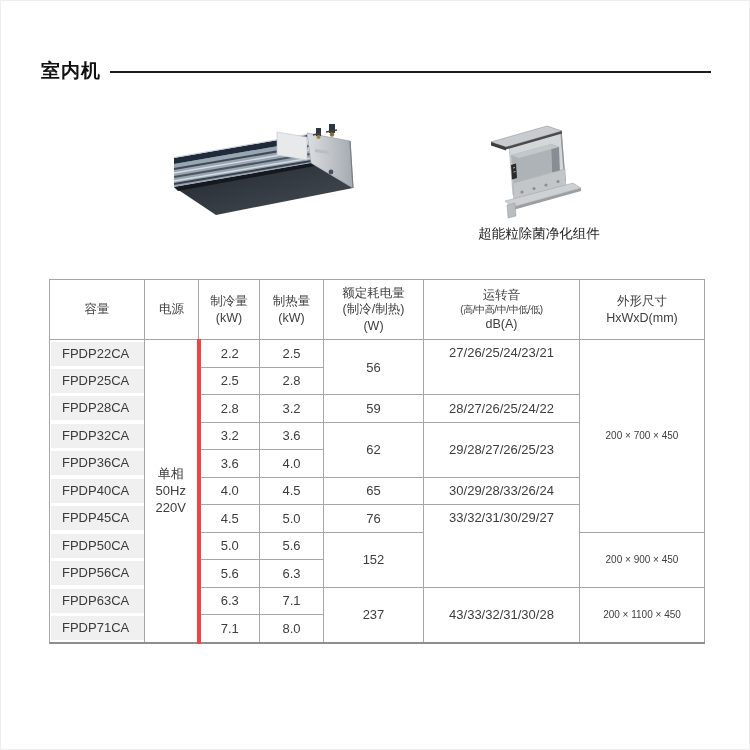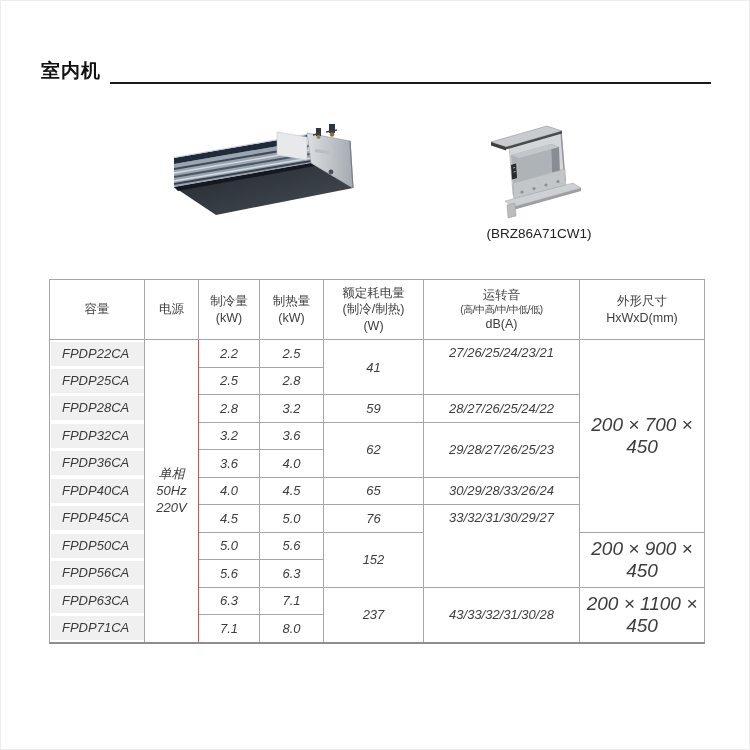--- a/index.html
+++ b/index.html
@@ -5,21 +5,21 @@
   * { margin:0; padding:0; box-sizing:border-box; }
   html,body { background:#ffffff; }
   body { font-family:"Liberation Sans","DejaVu Sans",sans-serif; }
   .page {
     position:relative; width:750px; height:750px; background:#fff;
     overflow:hidden; border:1px solid #ededed;
   }
 
   
   .title-row { position:absolute; left:40px; top:57px; right:38px;
-    display:flex; align-items:flex-end; }
+    display:flex; align-items:center; }
   .title-row h1 { font-size:19px; font-weight:700; color:#111; letter-spacing:1px; white-space:nowrap; }
   .title-rule { flex:1; height:2px; background:#1a1a1a; margin-left:9px; margin-top:2px; }
 
   
   .img-duct { position:absolute; left:168px; top:118px; width:200px; height:112px; }
   .img-purifier { position:absolute; left:488px; top:114px; width:115px; height:107px; }
   .caption { position:absolute; color:#222; font-size:13.5px; font-weight:500;
     text-align:center; line-height:16px; }
   .caption-duct { left:168px; top:236px; width:180px; }
   .caption-purifier { left:458px; top:225px; width:160px; }
@@ -27,29 +27,29 @@
   
   .spec-table-wrap { position:absolute; left:48px; top:278px; }
   table { border-collapse:collapse; table-layout:fixed; width:655px;
     color:#3d3d3d; }
   table { border:1px solid #a6a6a6; border-bottom:2px solid #8e8e8e; }
   thead tr { height:60px; }
   tbody tr { height:27.5px; }
   th { border:1px solid #a6a6a6; font-weight:400; font-size:12.5px;
     line-height:1.3; color:#3d3d3d; vertical-align:middle; background:#fff; padding:0 1px; }
   th .hl-small { font-size:10px; letter-spacing:-0.4px; }
-  td { font-size:13px; text-align:center; vertical-align:middle;font-style:italic; }
+  td { font-size:13px; text-align:center; vertical-align:middle; }
   td.num, td.grp { border:1px solid #a6a6a6; }
   td.model { border-right:1px solid #a6a6a6; border-top:none; border-bottom:none;
     text-align:left; padding:0; }
   .model-fill { background:#f0f0f0; height:24px; line-height:24px;
     margin:1.5px 0 1.5px 1px; padding-left:11px; font-size:13px; color:#3a3a3a; }
-  td.power { border-right:1px solid #ef4444; line-height:17px; font-size:13px; }
+  td.power { border-right:4px solid #ef4444; line-height:17px; font-size:13px; }
   td.vt { vertical-align:top; padding-top:5px; }
-  td.dim { font-size:19px; }
+  td.dim { font-size:10px; }
 </style>
 </head>
 <body>
 
 <div class="page">
 
   <div class="title-row">
     <h1>室内机</h1>
     <div class="title-rule"></div>
   </div>
@@ -115,21 +115,21 @@
     <circle cx="45" cy="73.5" r="1.6" fill="#898f93"></circle>
     <circle cx="57" cy="70" r="1.6" fill="#898f93"></circle>
     <circle cx="69" cy="66.5" r="1.6" fill="#898f93"></circle>
 
     <polygon points="16,86 84,68 92,73 24,92" fill="#ced1d3" stroke="#9aa0a4" stroke-width="0.5"></polygon>
     <polygon points="24,92 92,73 92,76 24,95" fill="#9b9fa3"></polygon>
     <polygon points="18,90 26,88 27,101 19,103" fill="#b9bdc0" stroke="#94989c" stroke-width="0.5"></polygon>
   </svg>
 
   <div class="caption caption-purifier">
-    <div>(BRZ86A71CW1)</div>
+    <div>超能粒除菌净化组件</div>
   </div>
 
   <div class="spec-table-wrap">
     <table>
       <colgroup>
         <col style="width:95px">
           <col style="width:54px">
           <col style="width:61px">
         <col style="width:64px">
           <col style="width:100px">
@@ -173,21 +173,21 @@
           <td class="model">
               <div class="model-fill">FPDP22CA</div>
             </td>
           <td class="power" rowspan="11">
             <div>单相</div>
             <div>50Hz</div>
             <div>220V</div>
           </td>
           <td class="num">2.2</td>
           <td class="num">2.5</td>
-          <td class="grp" rowspan="2">41</td>
+          <td class="grp" rowspan="2">56</td>
           <td class="grp vt" rowspan="2">27/26/25/24/23/21</td>
           <td class="grp dim" rowspan="7">200 × 700 × 450</td>
         </tr>
         <tr>
           <td class="model">
               <div class="model-fill">FPDP25CA</div>
             </td>
           <td class="num">2.5</td>
           <td class="num">2.8</td>
         </tr>

